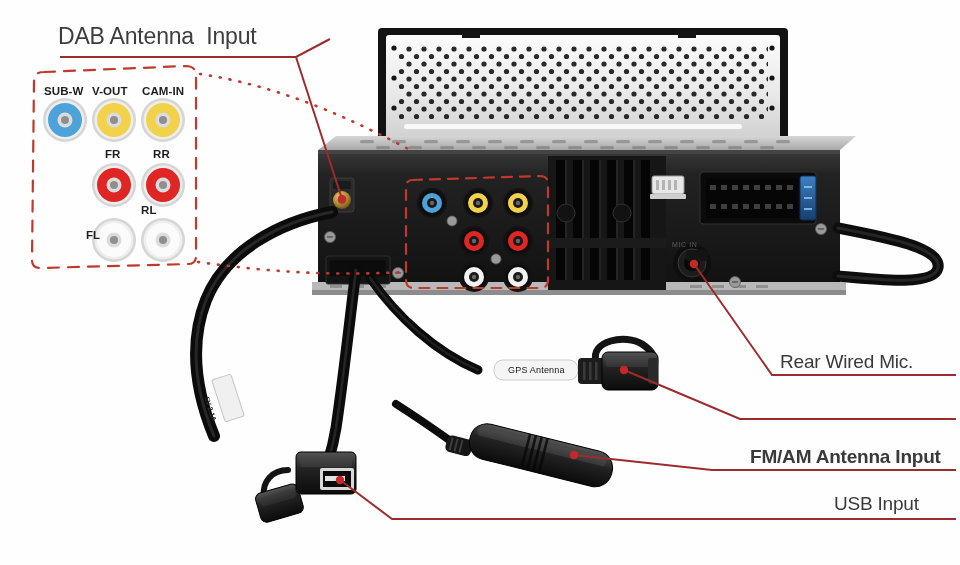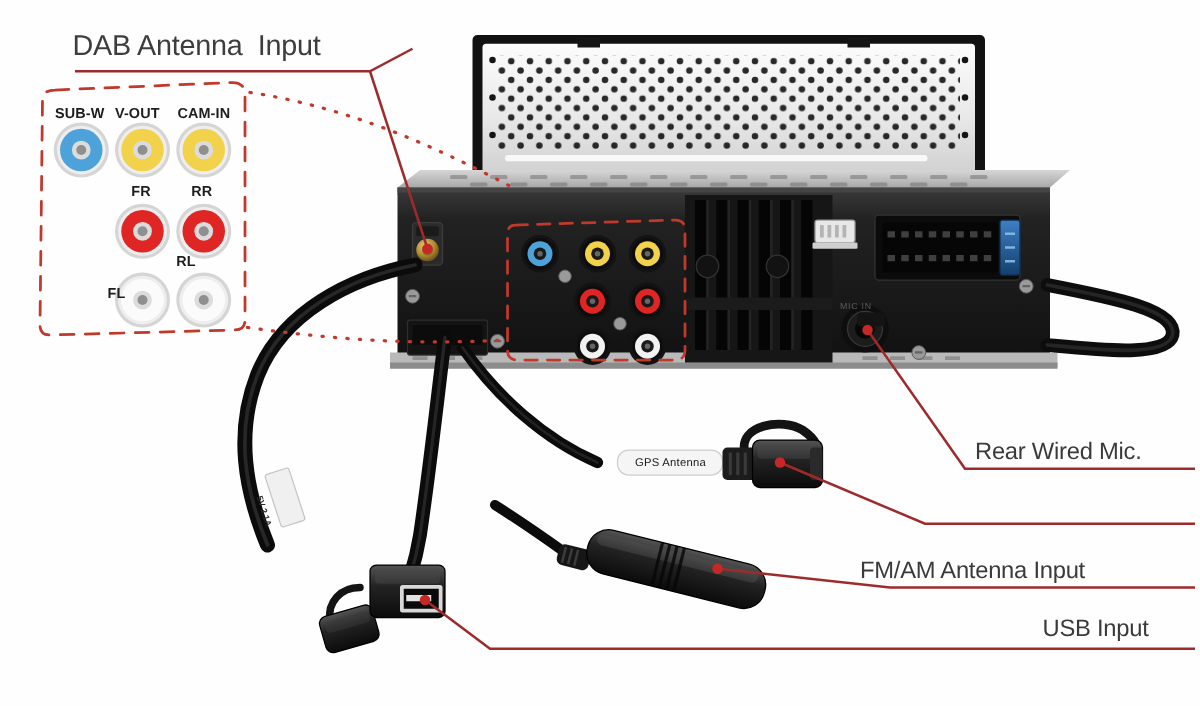--- a/index.html
+++ b/index.html
@@ -30,21 +30,21 @@
   .lbl.right { text-align: right; }
 
   #title-dab {
     left: 58px; top: 24px;
     font-size: 23px;
     color: #3d3d3d;
   }
 
   #lbl-mic   { left: 780px; top: 352px; }
   #lbl-gps   { left: 748px; top: 396px; }
-  #lbl-fmam  { left: 688px; top: 447px; }
+  #lbl-fmam  { left: 750px; top: 447px; font-weight: bold; }
   #lbl-usb   { left: 834px; top: 494px; }
 
   
   .jacklbl {
     position: absolute;
     font-size: 11.5px;
     font-weight: bold;
     color: #1d1d1d;
     white-space: nowrap;
     letter-spacing: 0.1px;

